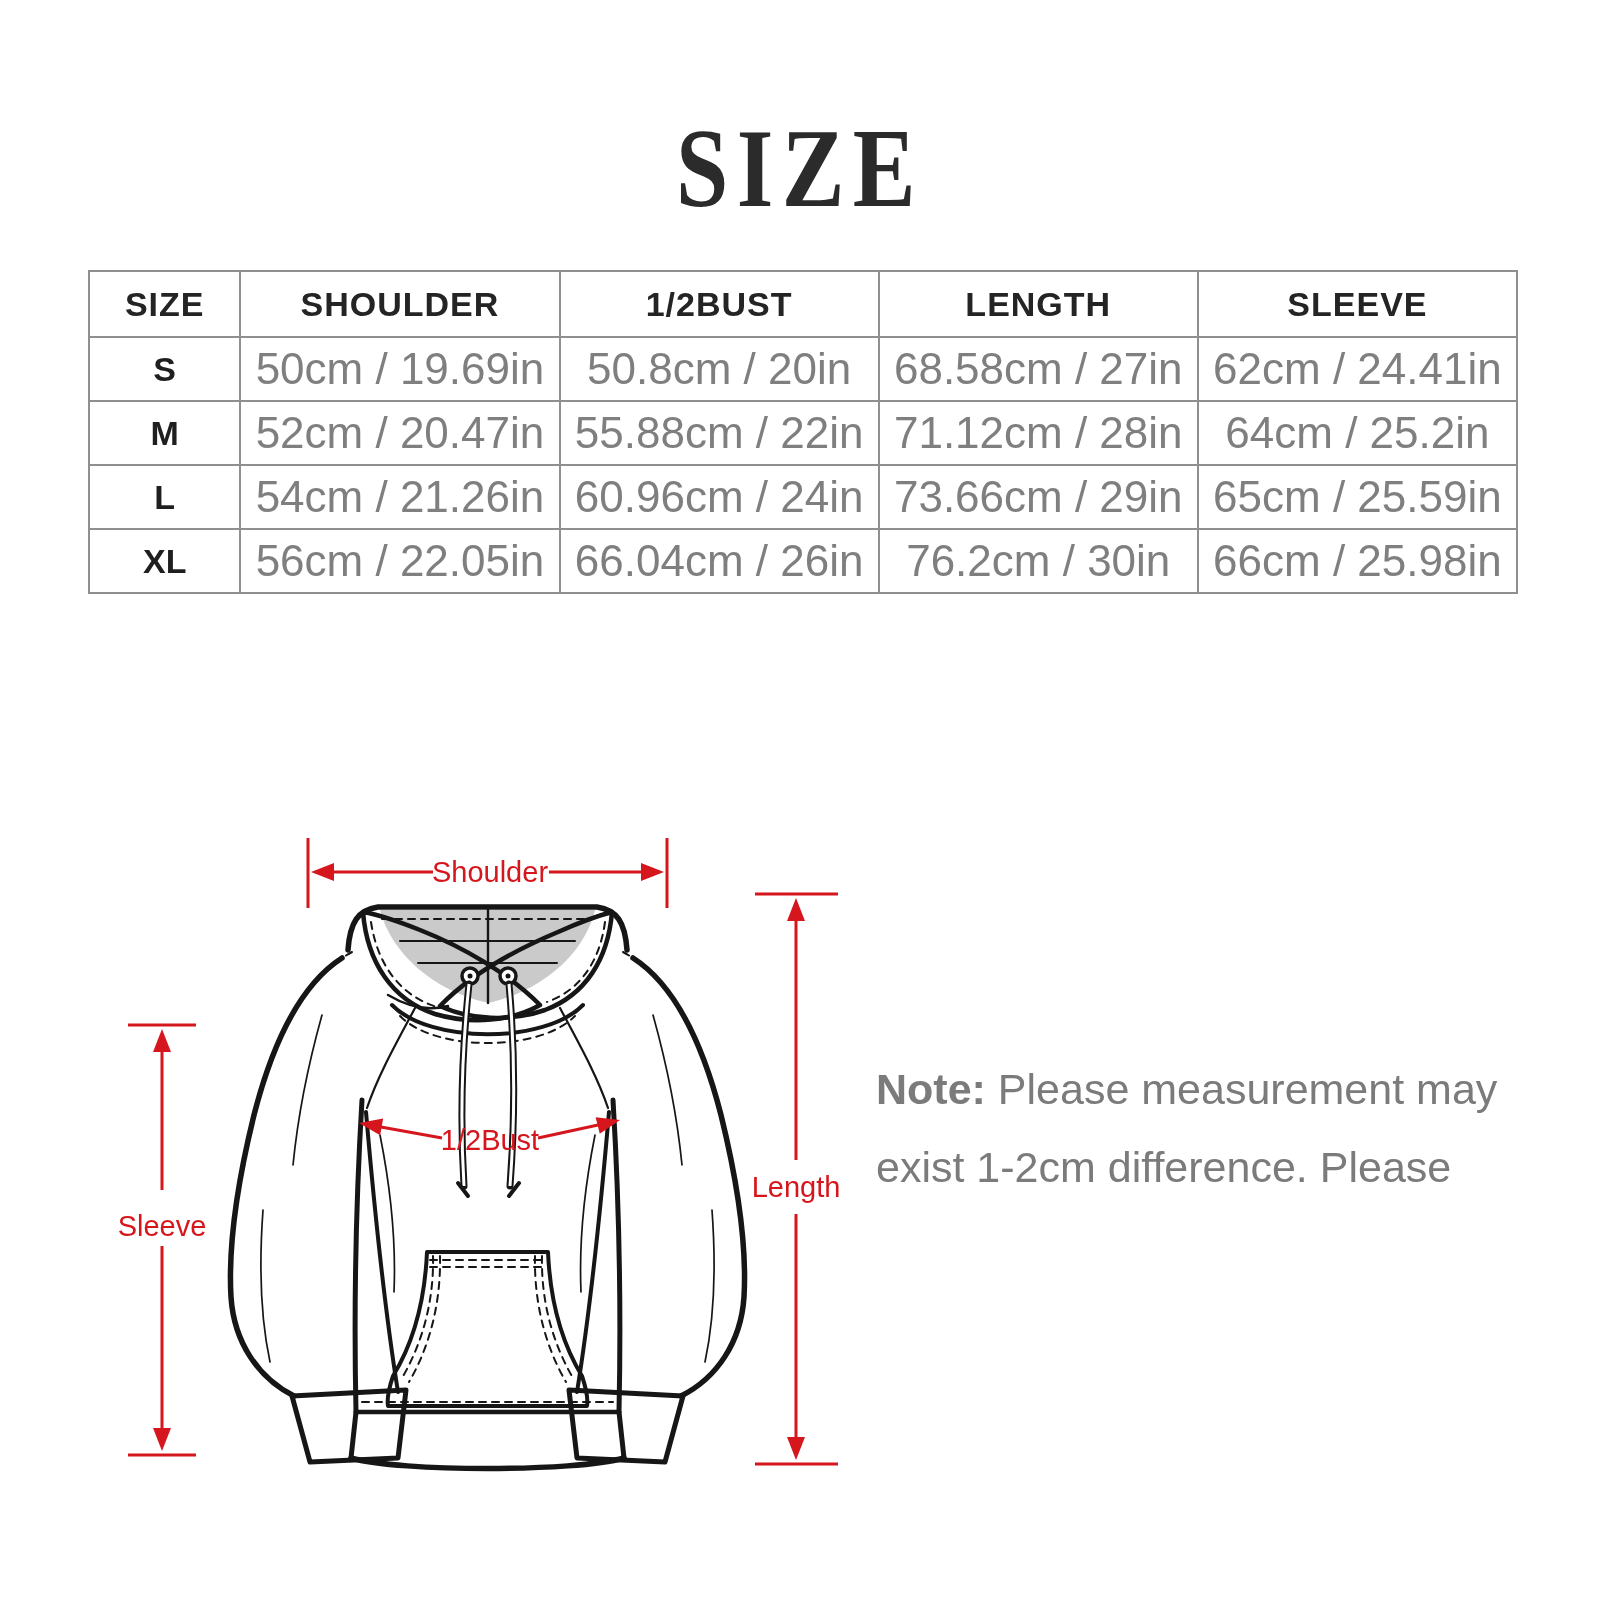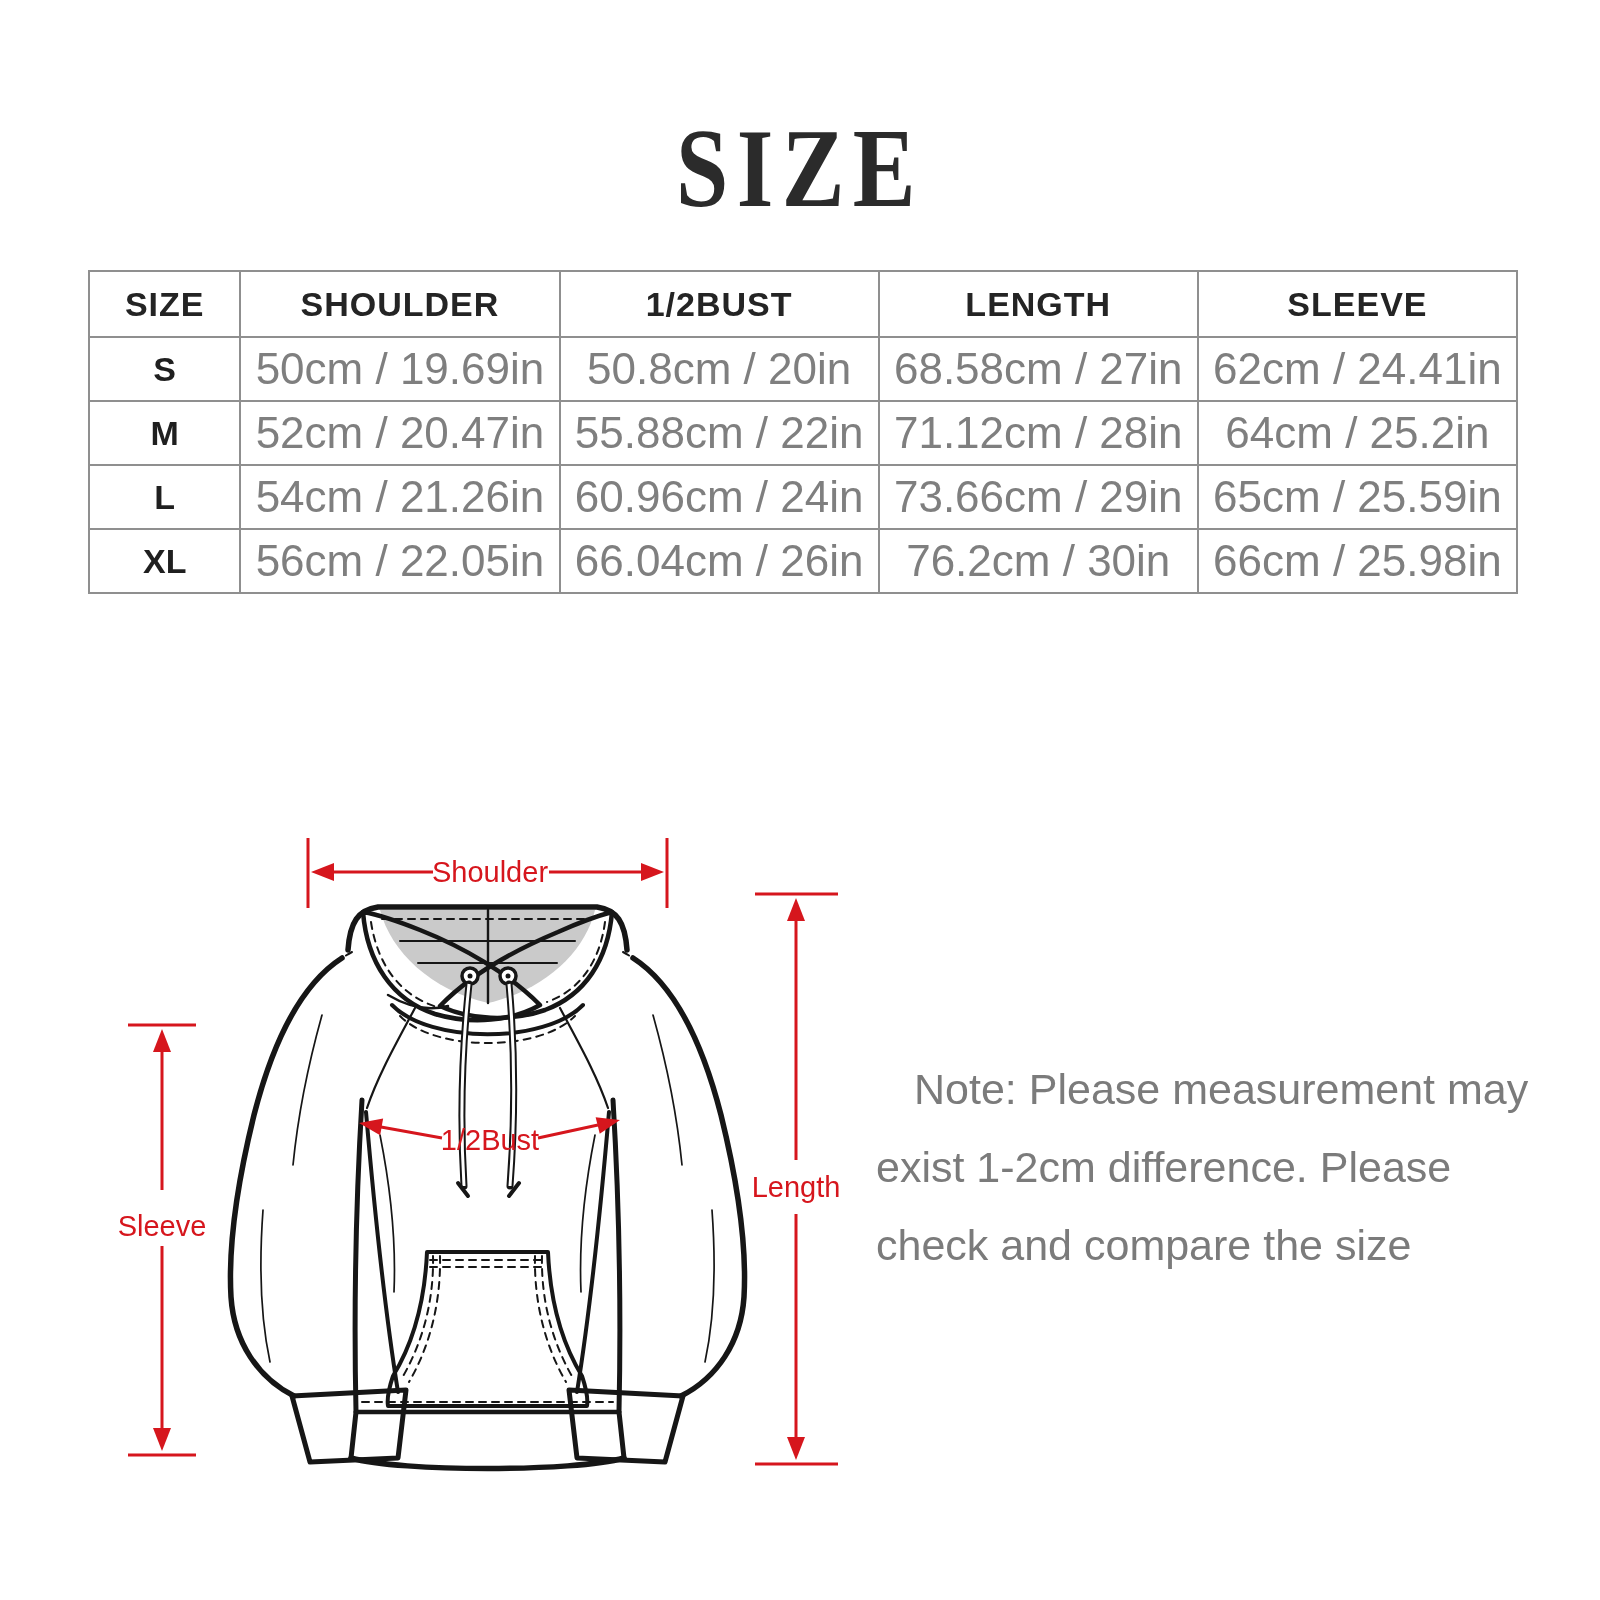--- a/index.html
+++ b/index.html
@@ -19,21 +19,21 @@
   table.size-table th,table.size-table td{
     border:2px solid #8f8f8f;text-align:center;vertical-align:middle;padding:0;}
   table.size-table th{height:64px;font-size:34px;font-weight:bold;color:#242424;letter-spacing:1px;}
   table.size-table td{height:62px;font-size:44px;color:#7f7f7f;}
   table.size-table td.size-col{font-weight:bold;color:#1f1f1f;font-size:34px;}
   col.c-size{width:10.6%;} col.c-rest{width:22.35%;}
 
   
   .note{left:876px;top:1050px;width:610px;color:#7b7b7b;}
   .note p{margin:0;font-size:43px;line-height:78px;white-space:nowrap;}
-  .note .note-label{font-weight:normal;margin-left:38px;}
+  .note .note-label{font-weight:bold;}
 
   
   svg.diagram{left:0;top:0;width:1600px;height:1600px;}
   svg.diagram .ln{stroke:#161616;fill:none;stroke-linecap:round;stroke-linejoin:round;}
   svg.diagram .dash{stroke-dasharray:7 6;}
   svg.diagram .red{stroke:#d6161d;fill:none;stroke-width:3;}
   svg.diagram .redfill{fill:#d6161d;stroke:none;}
   svg.diagram text{font-family:"Liberation Sans",sans-serif;font-size:29px;
     fill:#d6161d;text-anchor:middle;}
 </style>
@@ -217,14 +217,13 @@
     </g>
   </g>
 </svg>
 
 <div class="abs note">
   <p>
     <span class="note-label">Note:</span>
     <span>Please measurement may</span>
   </p>
   <p>exist 1-2cm difference. Please</p>
-  <p>check and compare the size</p>
 </div>
 
 </body></html>

